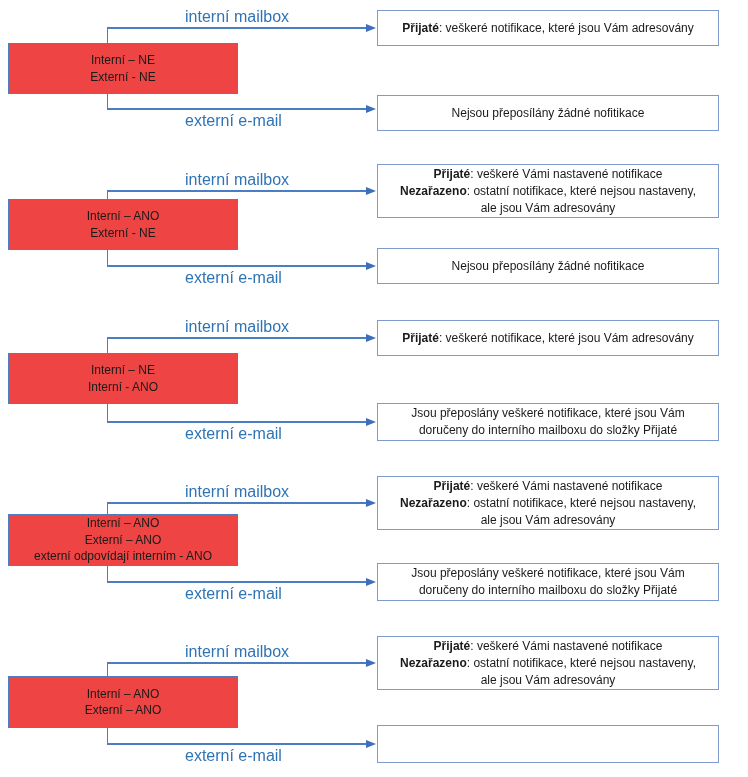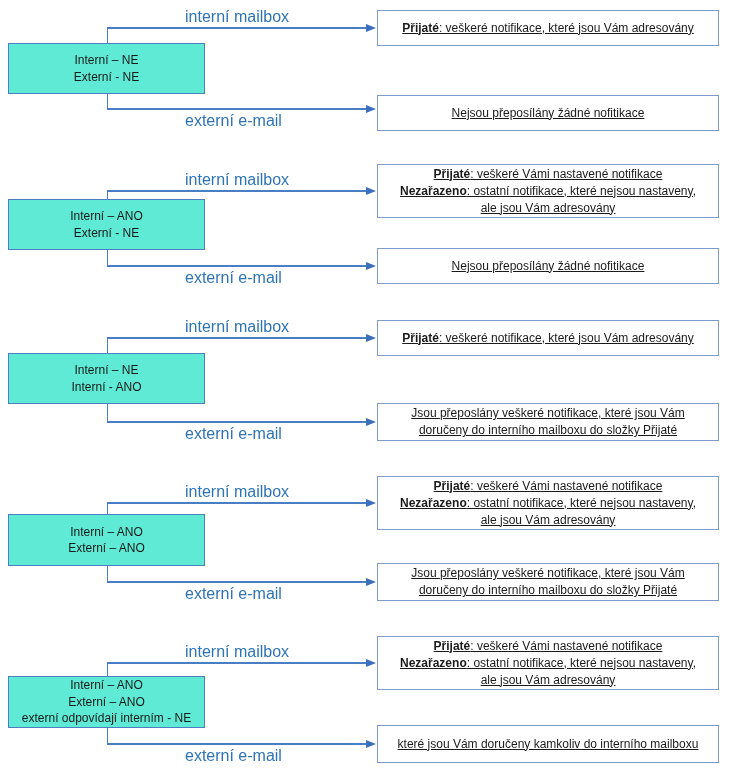--- a/index.html
+++ b/index.html
@@ -12,34 +12,34 @@
   .arrowhead{
     position:absolute;width:0;height:0;z-index:1;
     border-top:4.5px solid transparent;border-bottom:4.5px solid transparent;
     border-left:10px solid var(--arrow-blue);
   }
   .arrow-label{
     position:absolute;left:185px;width:160px;text-align:left;
     font-size:16px;line-height:16px;color:var(--label-blue);z-index:3;
   }
   .condition-box{
-    position:absolute;left:8px;width:197px;box-sizing:border-box;
-    background:#5eead4;border:1.5px solid var(--condition-border);
+    position:absolute;left:8px;width:230px;box-sizing:border-box;
+    background:#ef4444;border:1.5px solid var(--condition-border);
     display:flex;flex-direction:column;justify-content:center;align-items:center;
     z-index:2;
   }
   .condition-line{
     font-size:12px;line-height:16.5px;color:var(--text-black);white-space:nowrap;
   }
   .outcome-box{
     position:absolute;left:377px;width:342px;box-sizing:border-box;
     background:#ffffff;border:1.5px solid var(--outcome-border);
     display:flex;flex-direction:column;justify-content:center;
     text-align:center;font-size:12px;line-height:17px;color:var(--text-black);
-    padding:0 3px;z-index:2;text-decoration:underline;
+    padding:0 3px;z-index:2;
   }
   .outcome-box .b{font-weight:bold;}
 </style>
 </head>
 <body>
 
 <div id="canvas">
 
   <div>
     <div class="vline" style="left:106.5px;top:28px;height:81px;"></div>
@@ -108,20 +108,21 @@
     <div class="vline" style="left:106.5px;top:503px;height:79px;"></div>
     <div class="hline" style="left:107px;top:502.25px;width:259px;"></div>
     <div class="arrowhead" style="left:366px;top:498.5px;"></div>
     <div class="arrow-label" style="top:484px;">interní mailbox</div>
     <div class="hline" style="left:107px;top:581.25px;width:259px;"></div>
     <div class="arrowhead" style="left:366px;top:577.5px;"></div>
     <div class="arrow-label" style="top:586px;">externí e-mail</div>
     <div class="condition-box" style="top:514px;height:52px;">
       <div class="condition-line">Interní – ANO</div>
       <div class="condition-line">Externí – ANO</div>
+      <div class="condition-line">externí odpovídají interním - ANO</div>
     </div>
     <div class="outcome-box" style="top:476px;height:54px;">
         <div><span class="b">Přijaté</span><span>: veškeré Vámi nastavené notifikace</span></div>
         <div><span class="b">Nezařazeno</span><span>: ostatní notifikace, které nejsou nastaveny,</span></div>
         <div><span>ale jsou Vám adresovány</span></div>
       </div>
     <div class="outcome-box" style="top:563px;height:38px;">
         <div><span>Jsou přeposlány veškeré notifikace, které jsou Vám</span></div>
         <div><span>doručeny do interního mailboxu do složky Přijaté</span></div>
       </div>
@@ -131,25 +132,23 @@
     <div class="vline" style="left:106.5px;top:663px;height:81px;"></div>
     <div class="hline" style="left:107px;top:662.25px;width:259px;"></div>
     <div class="arrowhead" style="left:366px;top:658.5px;"></div>
     <div class="arrow-label" style="top:644px;">interní mailbox</div>
     <div class="hline" style="left:107px;top:743.25px;width:259px;"></div>
     <div class="arrowhead" style="left:366px;top:739.5px;"></div>
     <div class="arrow-label" style="top:748px;">externí e-mail</div>
     <div class="condition-box" style="top:676px;height:52px;">
       <div class="condition-line">Interní – ANO</div>
       <div class="condition-line">Externí – ANO</div>
-      <div class="condition-line">externí odpovídají interním - NE</div>
     </div>
     <div class="outcome-box" style="top:636px;height:54px;">
         <div><span class="b">Přijaté</span><span>: veškeré Vámi nastavené notifikace</span></div>
         <div><span class="b">Nezařazeno</span><span>: ostatní notifikace, které nejsou nastaveny,</span></div>
         <div><span>ale jsou Vám adresovány</span></div>
       </div>
     <div class="outcome-box" style="top:725px;height:38px;">
-        <div><span>které jsou Vám doručeny kamkoliv do interního mailboxu</span></div>
       </div>
   </div>
 
 </div>
 
 </body></html>

